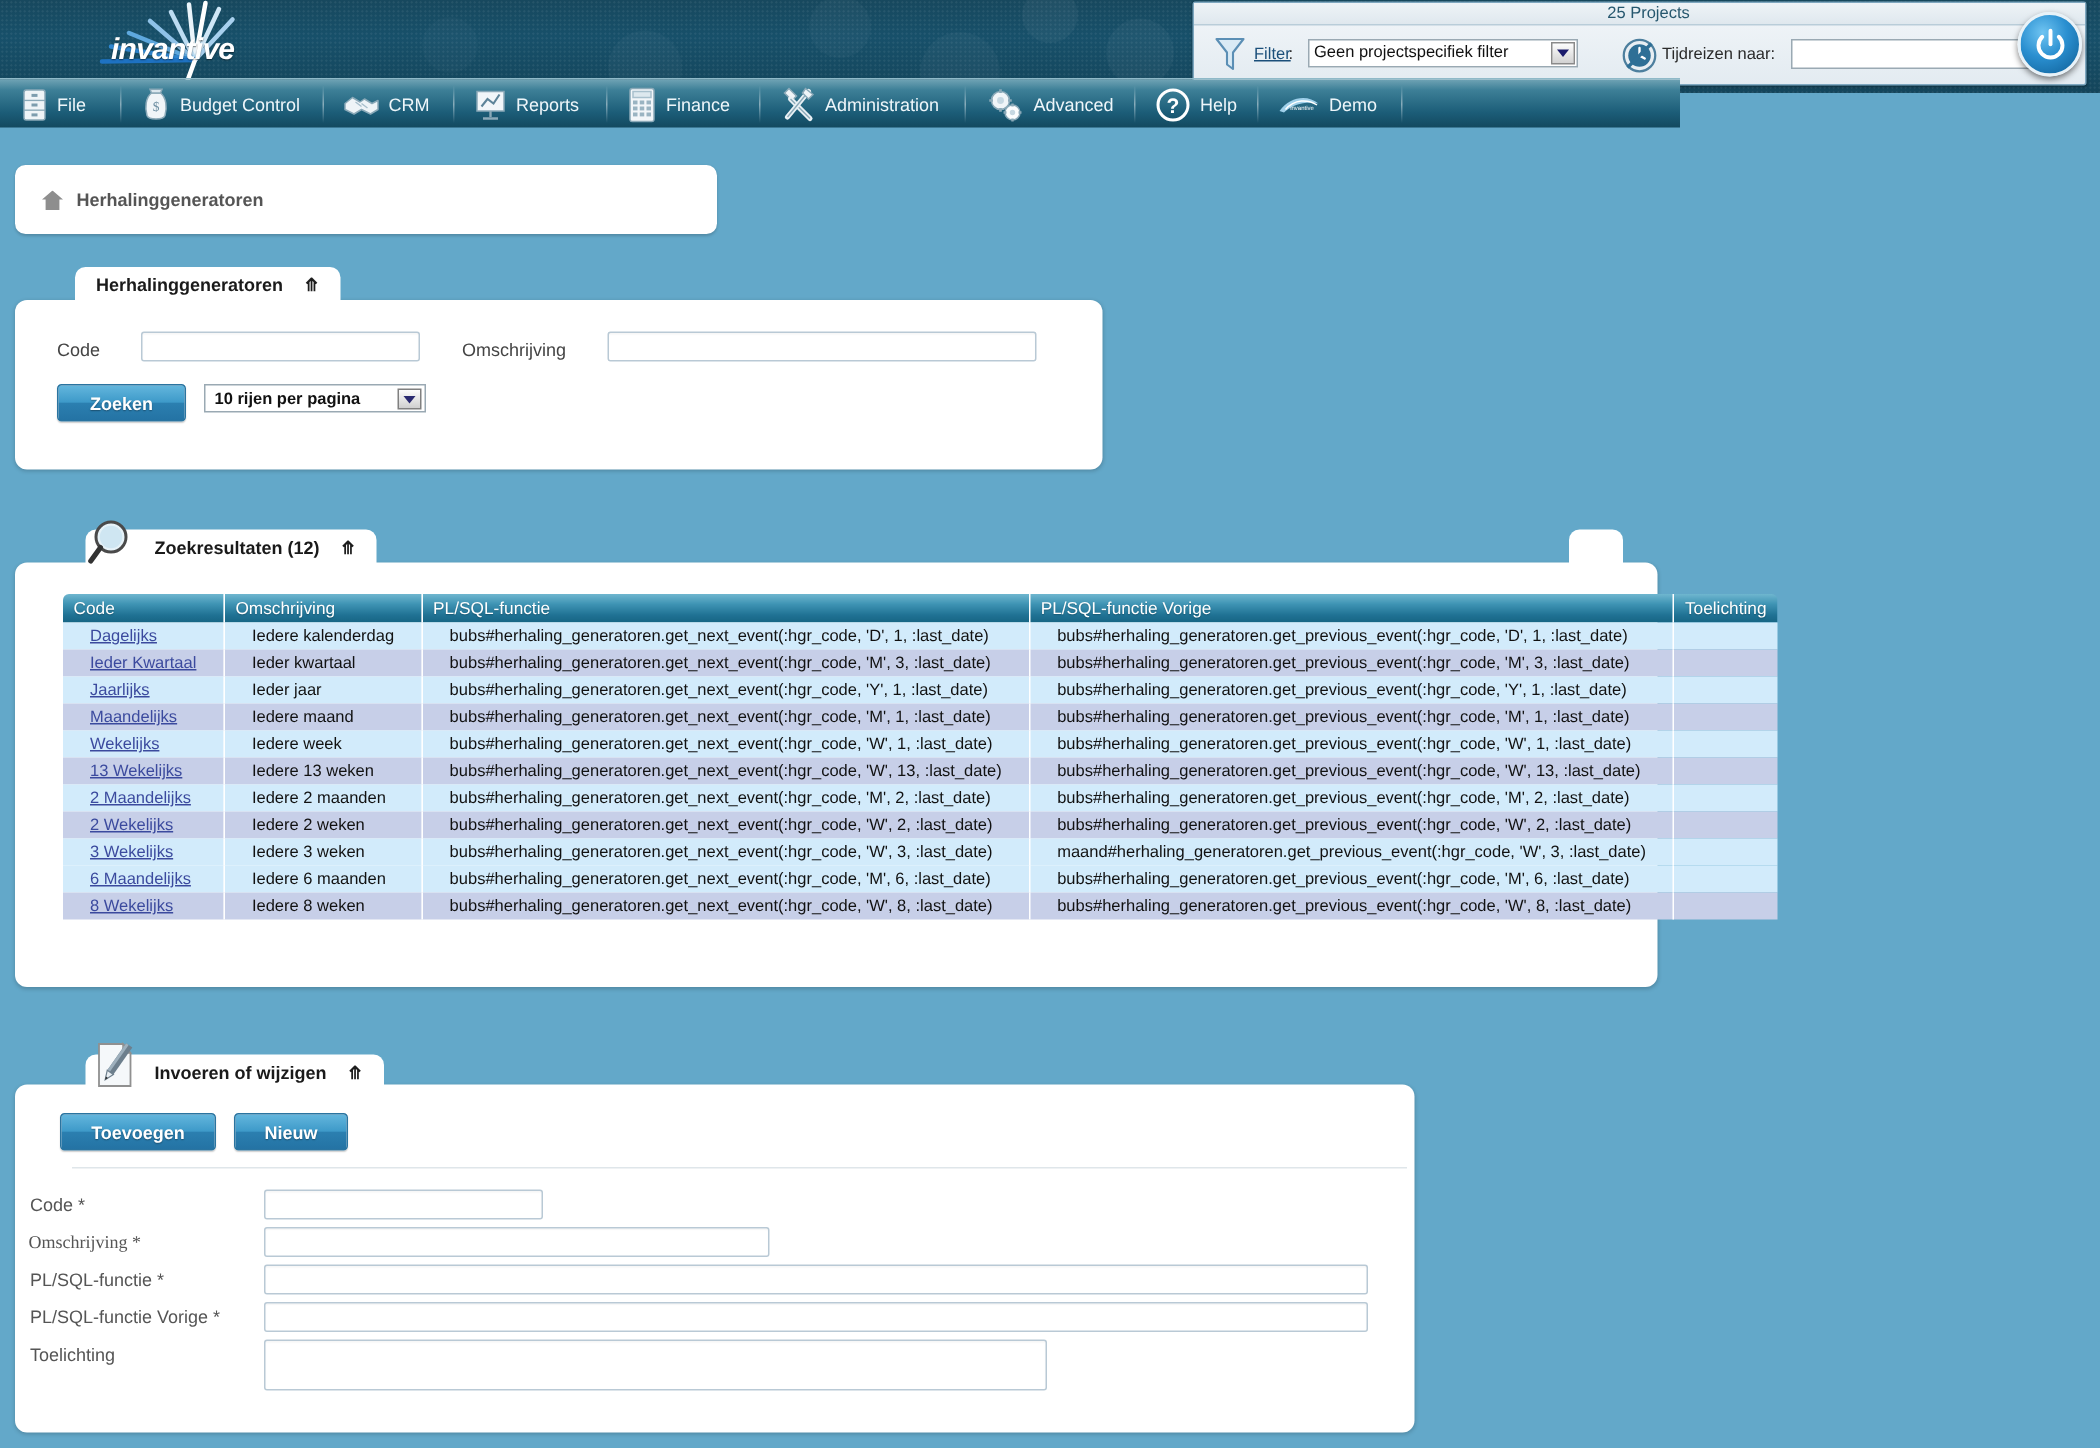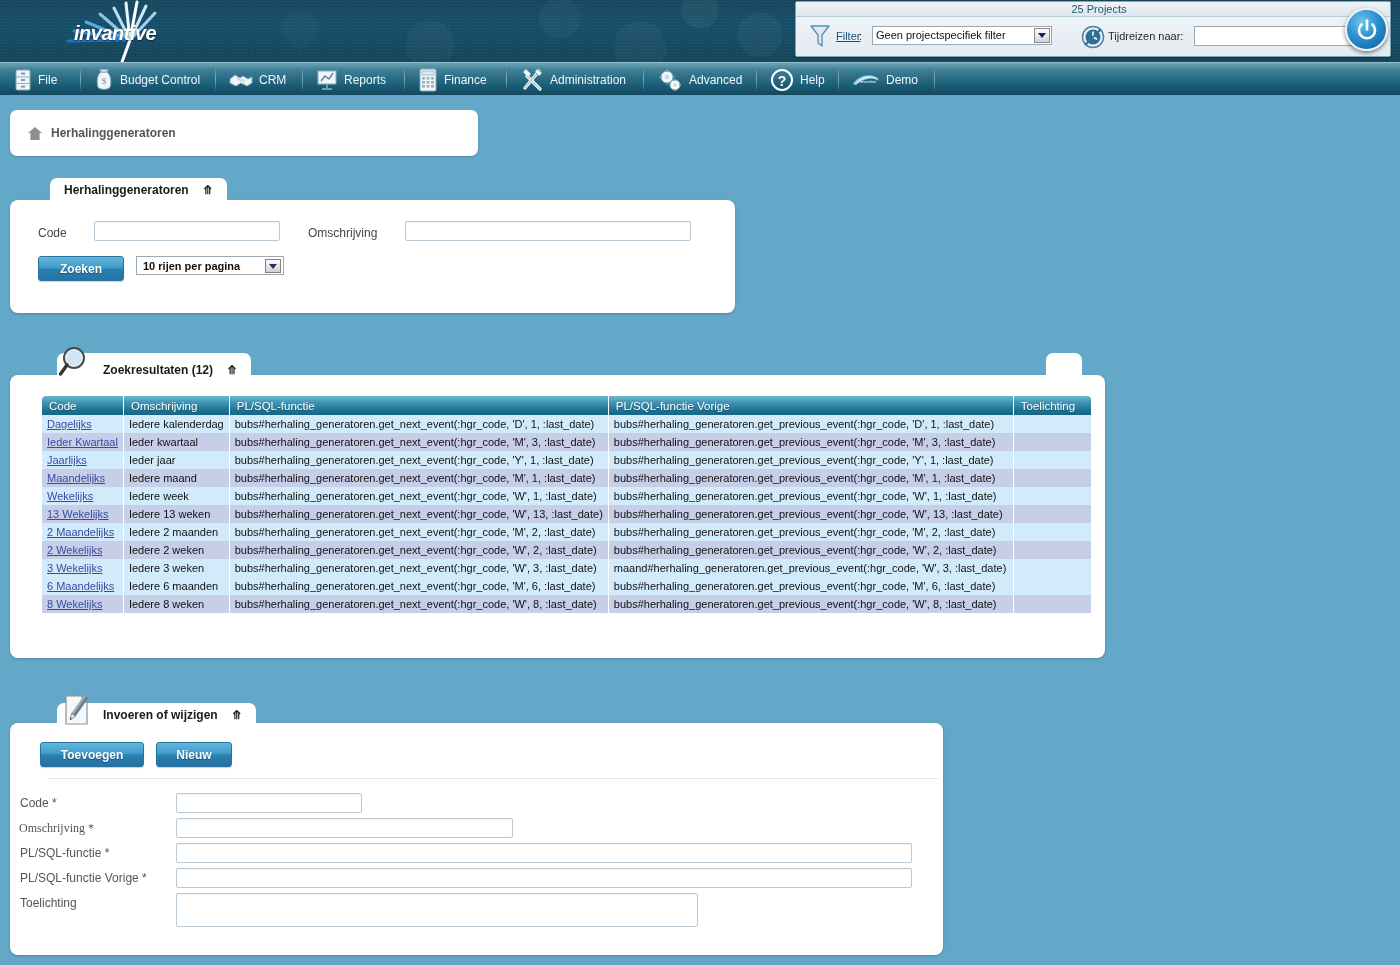--- a/index.html
+++ b/index.html
@@ -85,21 +85,21 @@
   .power-btn {
     position: absolute; left: 1345px; top: 8px; width: 43px; height: 43px; border-radius: 50%;
     background: radial-gradient(circle at 38% 30%, #6fc4f2 0%, #2a8fd0 45%, #0d5d94 100%);
     border: 2px solid #e8f2f8;
     box-shadow: 0 2px 4px rgba(0,0,0,0.5);
     display: flex; align-items: center; justify-content: center;
   }
 
   
   .menubar {
-    position: absolute; left: 0; top: 62px; width: 1400px; height: 33px;
+    position: absolute; left: 0; top: 52px; width: 1120px; height: 33px;
     background: linear-gradient(180deg, #6fa3b4 0%, #3d7f97 22%, #1b5c77 70%, #13495f 100%);
     border-top: 1px solid #8fb9c8;
   }
   .menu-item {
     position: absolute; top: 0; height: 33px; display: flex; align-items: center;
     gap: 6px; padding: 0 10px; cursor: pointer;
   }
   .menu-item span.lbl { color: #eef6fa; font-size: 12px; white-space: nowrap; }
   .menu-sep {
     position: absolute; top: 4px; width: 1px; height: 25px;
@@ -183,21 +183,21 @@
     background: linear-gradient(180deg, #6fb6cf 0%, #3f94b4 35%, #1f7193 75%, #176584 100%);
     color: #ffffff; font-weight: normal; font-size: 11.5px;
     text-align: left; padding: 3px 7px; height: 19px;
     border-right: 1px solid #ffffff;
     white-space: nowrap;
     text-shadow: 0 1px 1px rgba(0,0,0,0.25);
   }
   table.grid th:first-child { border-radius: 4px 0 0 0; }
   table.grid th:last-child { border-right: none; border-radius: 0 4px 0 0; }
   table.grid td {
-    padding: 1px 5px; height: 18px; color: #111; white-space: nowrap;
+    padding: 1px 18px; height: 18px; color: #111; white-space: nowrap;
     border-right: 1px solid #ffffff;
   }
   table.grid td:last-child { border-right: none; }
   table.grid tr.odd td  { background: #d2ebfb; }
   table.grid tr.even td { background: #c7cfe8; }
   table.grid td a { color: #3b4a9e; text-decoration: underline; cursor: pointer; }
 
   
   #entry-panel-body { left: 10px; top: 723px; width: 933px; height: 232px; }
   #entry-panel-tab  { left: 57px; top: 703px; }
@@ -415,21 +415,21 @@
         <i></i>
       </span>
   </div>
 </div>
 
 <svg class="panel-icon" style="left:58px; top:345px;" width="36" height="34" viewBox="0 0 36 34">
   <circle cx="16" cy="13" r="10" fill="#e6f2f8" stroke="#4a4a4a" stroke-width="2"></circle>
   <circle cx="16" cy="13" r="7.5" fill="#cfe6f2"></circle>
   <line x1="9" y1="20" x2="2.5" y2="29" stroke="#333333" stroke-width="3.4" stroke-linecap="round"></line>
 </svg>
-<div class="panel-tab" id="results-panel-tab" style="padding-left:46px;align-items:flex-end;">
+<div class="panel-tab" id="results-panel-tab" style="padding-left:46px;">
   <span class="t-label">Zoekresultaten (12)</span>
   <span class="chev">⤊</span>
 </div>
 <div id="results-stub"></div>
 <div class="panel-body" id="results-panel-body">
   <table class="grid">
     <thead>
       <tr>
         <th>Code</th>
         <th>Omschrijving</th>

